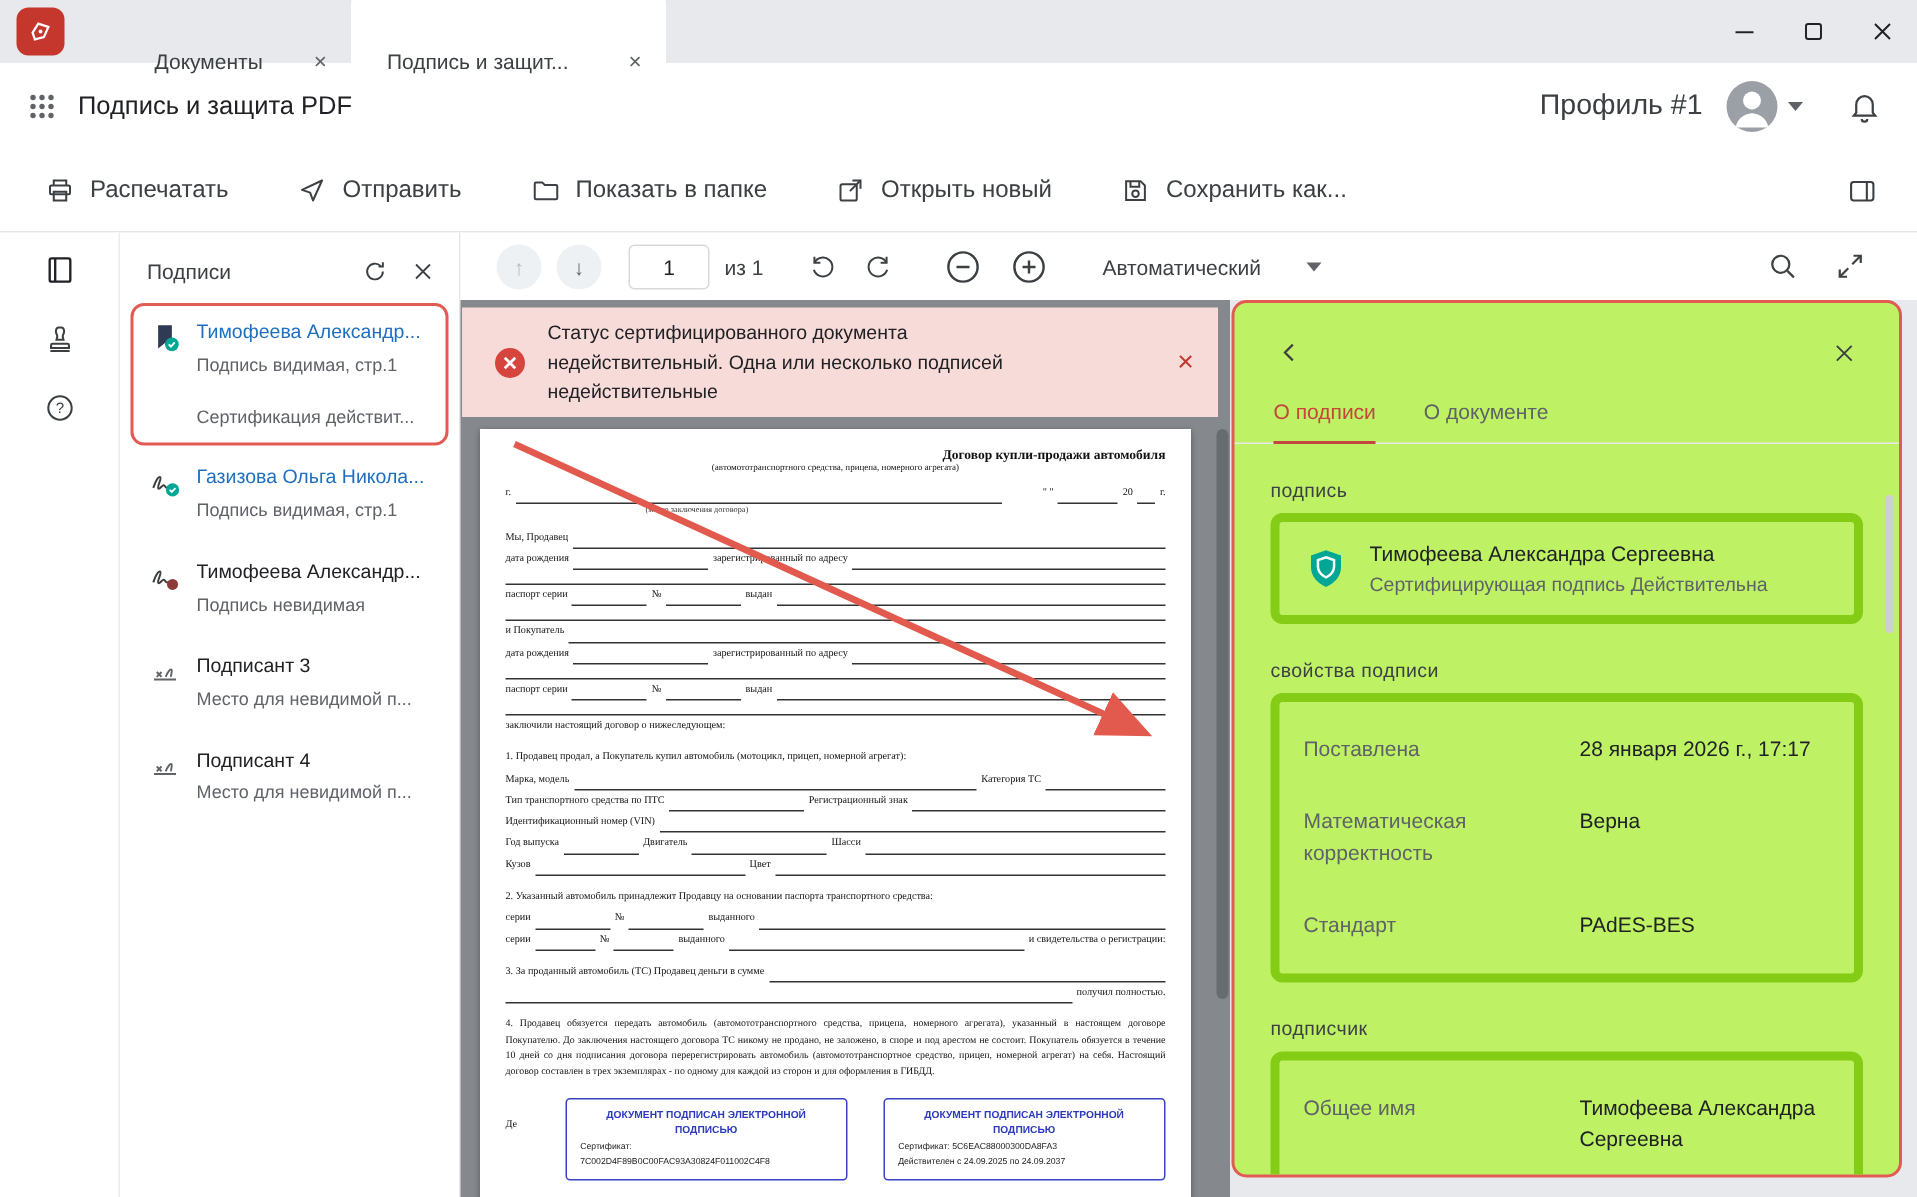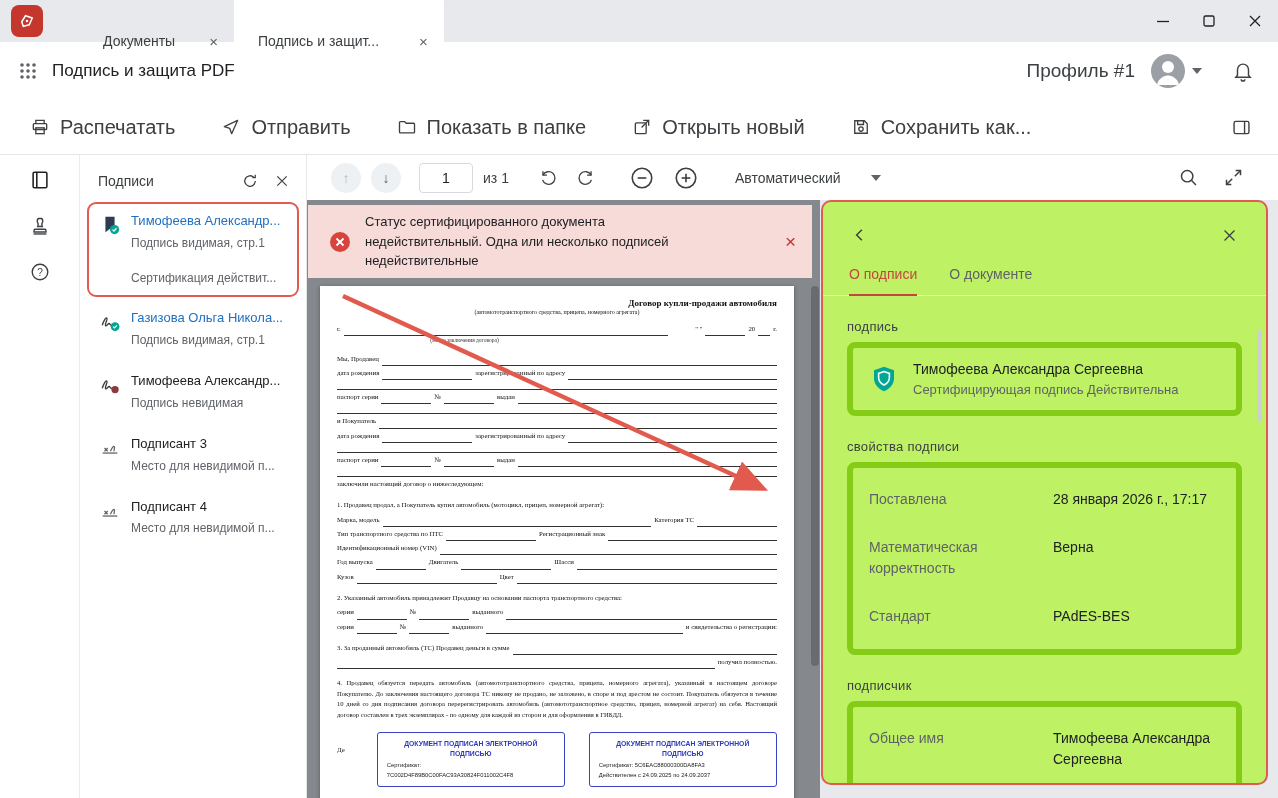--- a/index.html
+++ b/index.html
@@ -20,21 +20,21 @@
 .app-header{height:58px;background:#fff;display:flex;align-items:center;padding:0 24px 0 18px}
 .header-title{font-size:17px;margin-left:14px;color:#202124}
 .header-right{margin-left:auto;display:flex;align-items:center}
 .profile-label{font-size:19px;color:#3c4043}
 .avatar{width:34px;height:34px;border-radius:50%;background:#9aa0a6;margin-left:16px;overflow:hidden;display:flex;align-items:flex-end;justify-content:center}
 .caret{margin-left:7px}
 .bell{margin-left:30px}
 
 
 .toolbar{height:55px;background:#fff;border-bottom:1px solid #e4e6e8;display:flex;align-items:center;padding:0 26px 0 30px;gap:46px}
-.tb-btn{display:flex;align-items:center;gap:10px;font-size:20px;color:#3c4043;cursor:default}
+.tb-btn{display:flex;align-items:center;gap:10px;font-size:16px;color:#3c4043;cursor:default}
 .tb-right{margin-left:auto}
 
 
 .main{position:absolute;top:155px;left:0;right:0;bottom:0}
 .icon-rail{position:absolute;left:0;top:0;bottom:0;width:80px;background:#fff;border-right:1px solid #ececee;display:flex;flex-direction:column;align-items:center;padding-top:14px;gap:24px}
 
 
 .sig-panel{position:absolute;left:80px;top:0;bottom:0;width:227px;background:#fff;border-right:1px solid #e4e6e8}
 .sig-head{display:flex;align-items:center;padding:17px 16px 8px 18px}
 .sig-title{font-size:14px;color:#3c4043}

